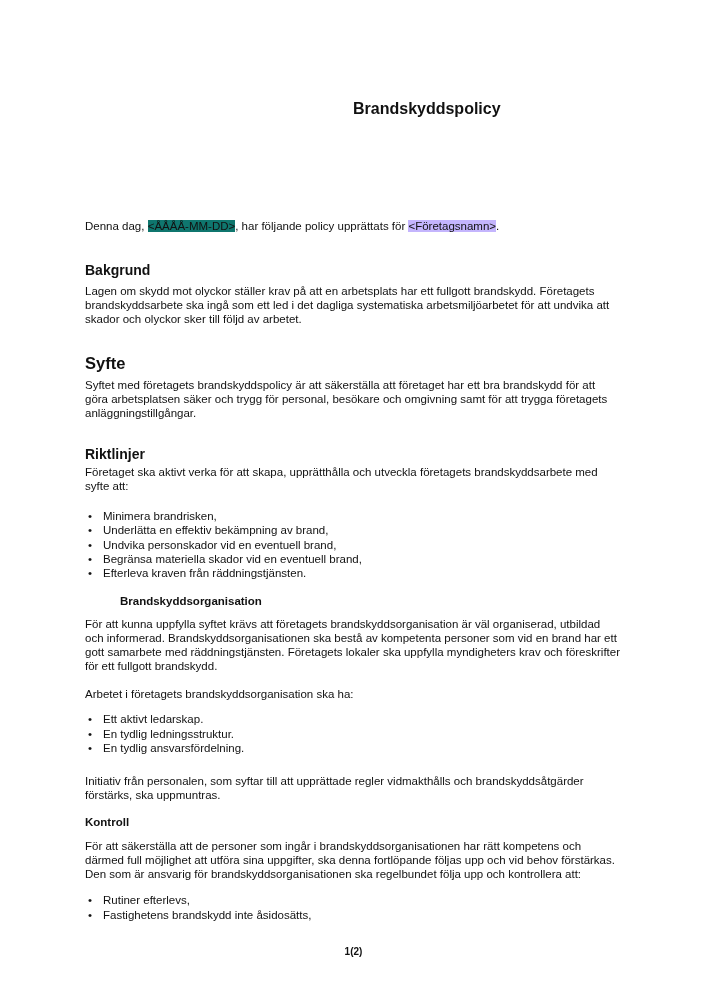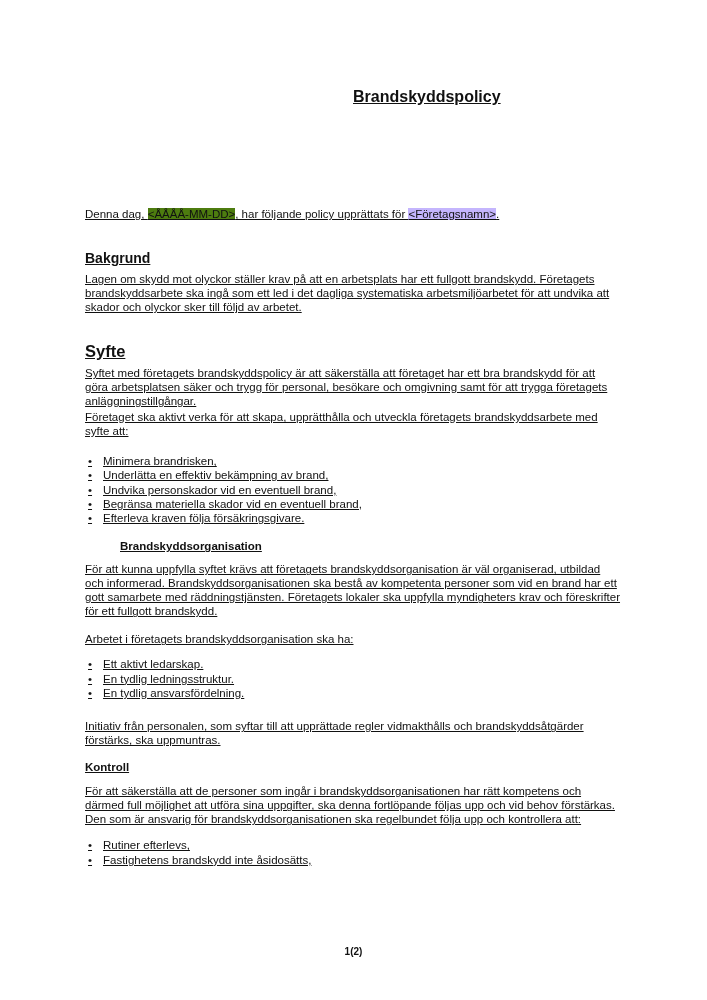--- a/index.html
+++ b/index.html
@@ -7,23 +7,22 @@
   .page {
     position:relative;
     width:707px; height:1000px;
     background:#ffffff;
     color:#111;
     font-family:"Liberation Sans","DejaVu Sans",sans-serif;
     overflow:hidden;
   }
   .content {
     position:absolute;
-    left:85px; top:0;
+    left:85px; top:12px;
     width:535px;
-    text-decoration:underline;
   }
   .doc-title {
     margin-top:88px;
     padding-left:268px;
     font-size:16px;
     font-weight:700;
     line-height:18px;
     white-space:nowrap;
   }
   .body-text { font-size:11.5px; line-height:14px; }
@@ -71,28 +70,29 @@
   }
 </style>
 </head>
 <body>
 
 <div class="page">
   <div class="content">
 
     <div class="doc-title">Brandskyddspolicy</div>
 
-    <p class="body-text intro"><span>Denna dag, </span><span class="hl" style="background-color: #4d7c0f;">&lt;ÅÅÅÅ-MM-DD&gt;</span><span>, har följande policy upprättats för </span><span class="hl" style="background-color: #c4b5fd;">&lt;Företagsnamn&gt;</span><span>.</span></p>
+    <p class="body-text intro"><span>Denna dag, </span><span class="hl" style="background-color: #0f766e;">&lt;ÅÅÅÅ-MM-DD&gt;</span><span>, har följande policy upprättats för </span><span class="hl" style="background-color: #c4b5fd;">&lt;Företagsnamn&gt;</span><span>.</span></p>
 
     <div id="h-bakgrund" class="h-med">Bakgrund</div>
     <p id="p-bakgrund" class="body-text">Lagen om skydd mot olyckor ställer krav på att en arbetsplats har ett fullgott brandskydd. Företagets brandskyddsarbete ska ingå som ett led i det dagliga systematiska arbetsmiljöarbetet för att undvika att skador och olyckor sker till följd av arbetet.</p>
 
     <div id="h-syfte" class="h-large">Syfte</div>
     <p id="p-syfte" class="body-text">Syftet med företagets brandskyddspolicy är att säkerställa att företaget har ett bra brandskydd för att göra arbetsplatsen säker och trygg för personal, besökare och omgivning samt för att trygga företagets anläggningstillgångar.</p>
 
+    <div id="h-riktlinjer" class="h-med">Riktlinjer</div>
     <p id="p-riktlinjer" class="body-text">Företaget ska aktivt verka för att skapa, upprätthålla och utveckla företagets brandskyddsarbete med syfte att:</p>
 
     <div id="ul-riktlinjer">
       <div class="li">
           <span class="dot">•</span>
           <span>Minimera brandrisken,</span>
         </div>
       <div class="li">
           <span class="dot">•</span>
           <span>Underlätta en effektiv bekämpning av brand,</span>
@@ -100,21 +100,21 @@
       <div class="li">
           <span class="dot">•</span>
           <span>Undvika personskador vid en eventuell brand,</span>
         </div>
       <div class="li">
           <span class="dot">•</span>
           <span>Begränsa materiella skador vid en eventuell brand,</span>
         </div>
       <div class="li">
           <span class="dot">•</span>
-          <span>Efterleva kraven följa försäkringsgivare.</span>
+          <span>Efterleva kraven från räddningstjänsten.</span>
         </div>
     </div>
 
     <div id="h-brandorg" class="h-small">Brandskyddsorganisation</div>
     <p id="p-brandorg" class="body-text">För att kunna uppfylla syftet krävs att företagets brandskyddsorganisation är väl organiserad, utbildad och informerad. Brandskyddsorganisationen ska bestå av kompetenta personer som vid en brand har ett gott samarbete med räddningstjänsten. Företagets lokaler ska uppfylla myndigheters krav och föreskrifter för ett fullgott brandskydd.</p>
     <p id="p-arbetet" class="body-text">Arbetet i företagets brandskyddsorganisation ska ha:</p>
 
     <div id="ul-arbetet">
       <div class="li">
           <span class="dot">•</span>

